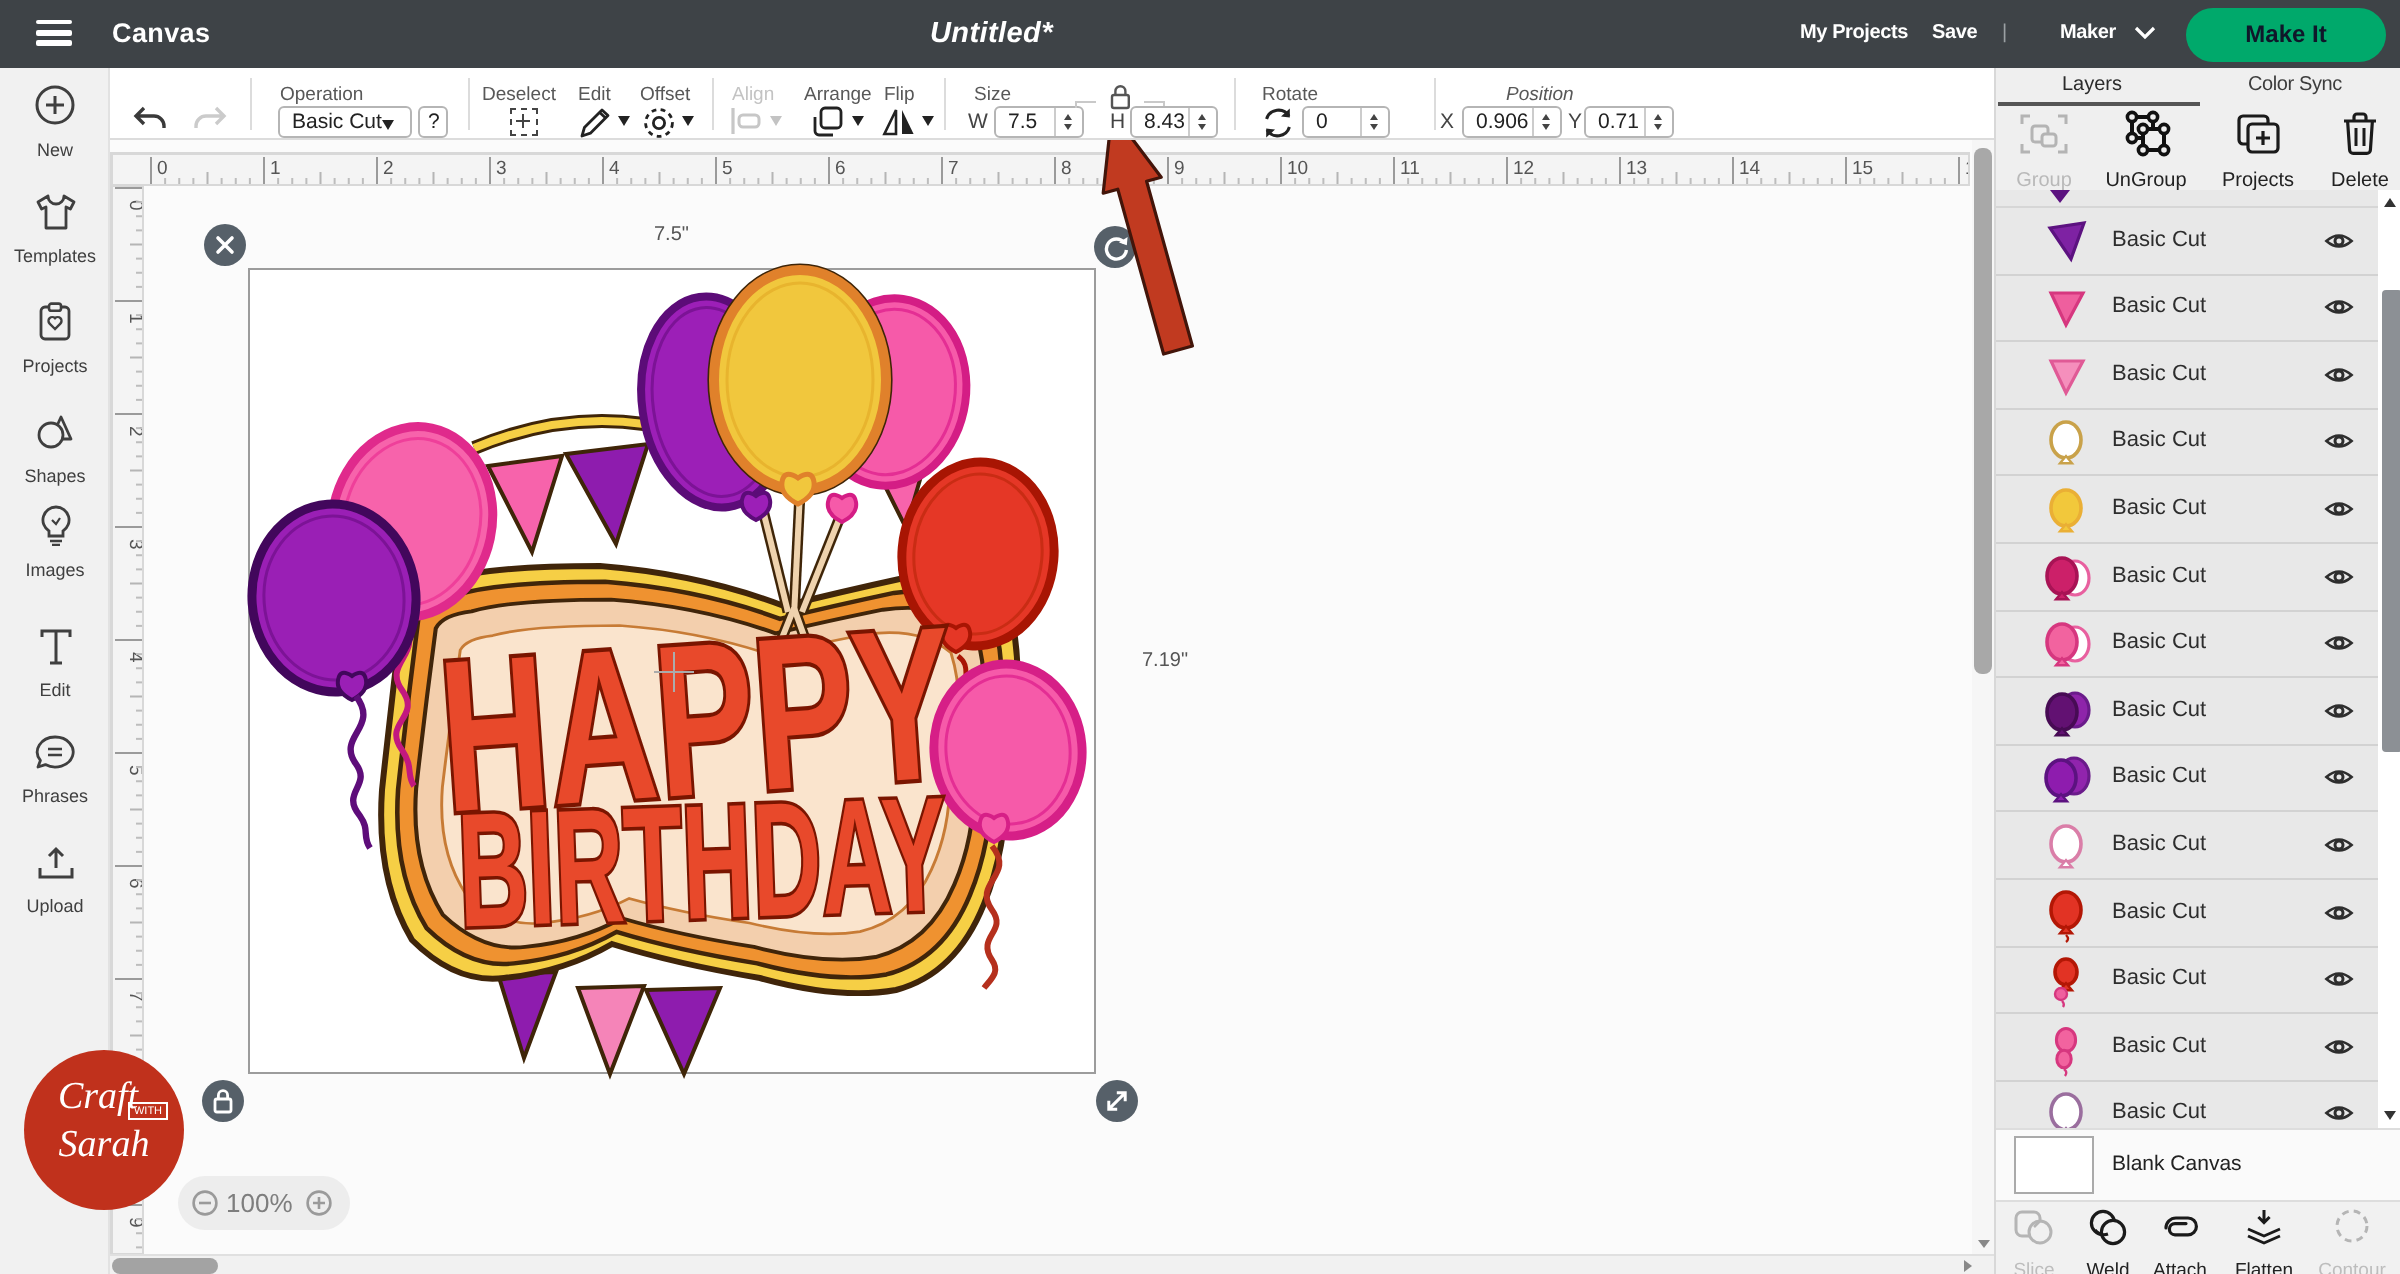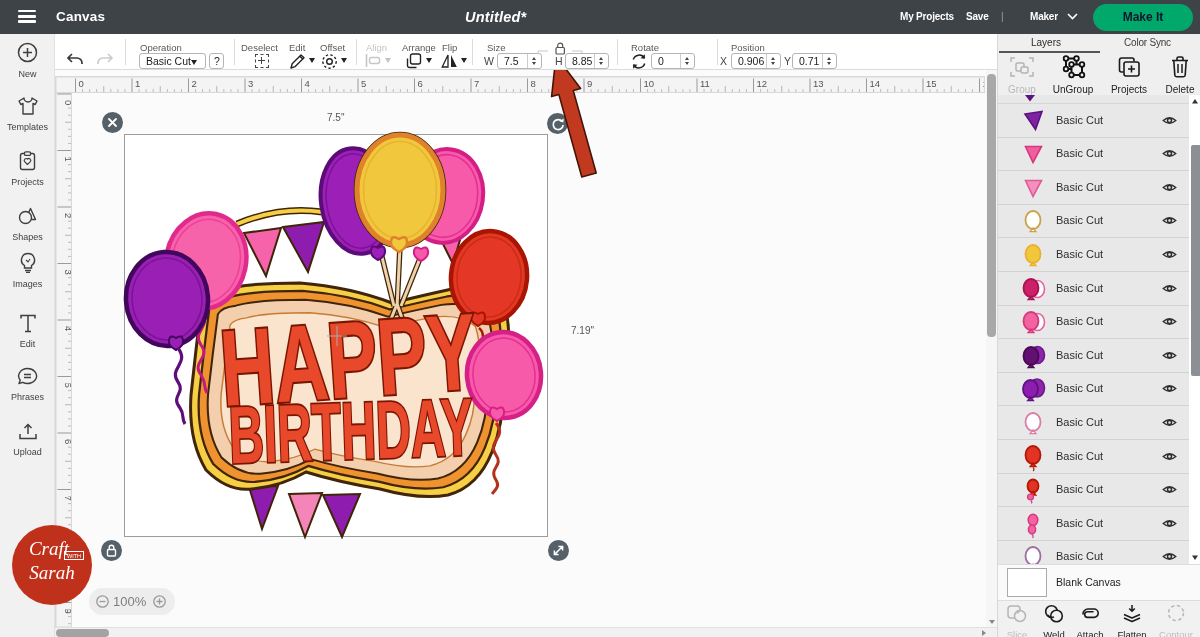--- a/index.html
+++ b/index.html
@@ -541,38 +541,38 @@
         <span class="v">7.5</span>
         <div class="spin"></div>
       </div>
     <svg class="icn" style="left:482px; top:8px;" width="46" height="13">
       <path d="M1 12 V9 H11 M35 9 H45 V12" stroke="#c9c9c9" stroke-width="1" fill="none"></path>
       <rect x="19" y="5.5" width="8.4" height="6.5" rx="1" stroke="#555" stroke-width="1.2" fill="none"></rect>
       <path d="M20.7 5.5 V3.6 a2.5 2.5 0 0 1 5 0 V5.5" stroke="#555" stroke-width="1.2" fill="none"></path>
     </svg>
     <div class="abs" style="left:500px; top:21px; font-size:10.5px; color:#444;">H</div>
     <div class="inp" style="left:510px; width:44px;">
-        <span class="v">8.85</span>
+        <span class="v">8.43</span>
         <div class="spin"></div>
       </div>
     <div class="sep" style="left:562px;"></div>
 
     <div class="lbl" style="left:576px;">Rotate</div>
     <svg class="icn" style="left:575px; top:19px;" width="18" height="17">
         <path d="M14.5 5 A6.2 6.2 0 0 0 3.3 6.5 M3.5 12 A6.2 6.2 0 0 0 14.7 10.5" stroke="#222" stroke-width="1.5" fill="none"></path>
         <path d="M14.9 1.2 L14.9 5.8 L10.5 5.2" fill="#222"></path>
         <path d="M3.1 15.8 L3.1 11.2 L7.5 11.8" fill="#222"></path>
       </svg>
     <div class="inp" style="left:596px; width:44px;">
         <span class="v">0</span>
         <div class="spin"></div>
       </div>
     <div class="sep" style="left:662px;"></div>
 
-    <div class="lbl" style="left:676px;">Position</div>
+    <div class="lbl" style="left:698px;font-style:italic;">Position</div>
     <div class="abs" style="left:665px; top:21px; font-size:10.5px; color:#444;">X</div>
     <div class="inp" style="left:676px; width:50px;">
         <span class="v">0.906</span>
         <div class="spin"></div>
       </div>
     <div class="abs" style="left:729px; top:21px; font-size:10.5px; color:#444;">Y</div>
     <div class="inp" style="left:737px; width:45px;">
         <span class="v">0.71</span>
         <div class="spin"></div>
       </div>

